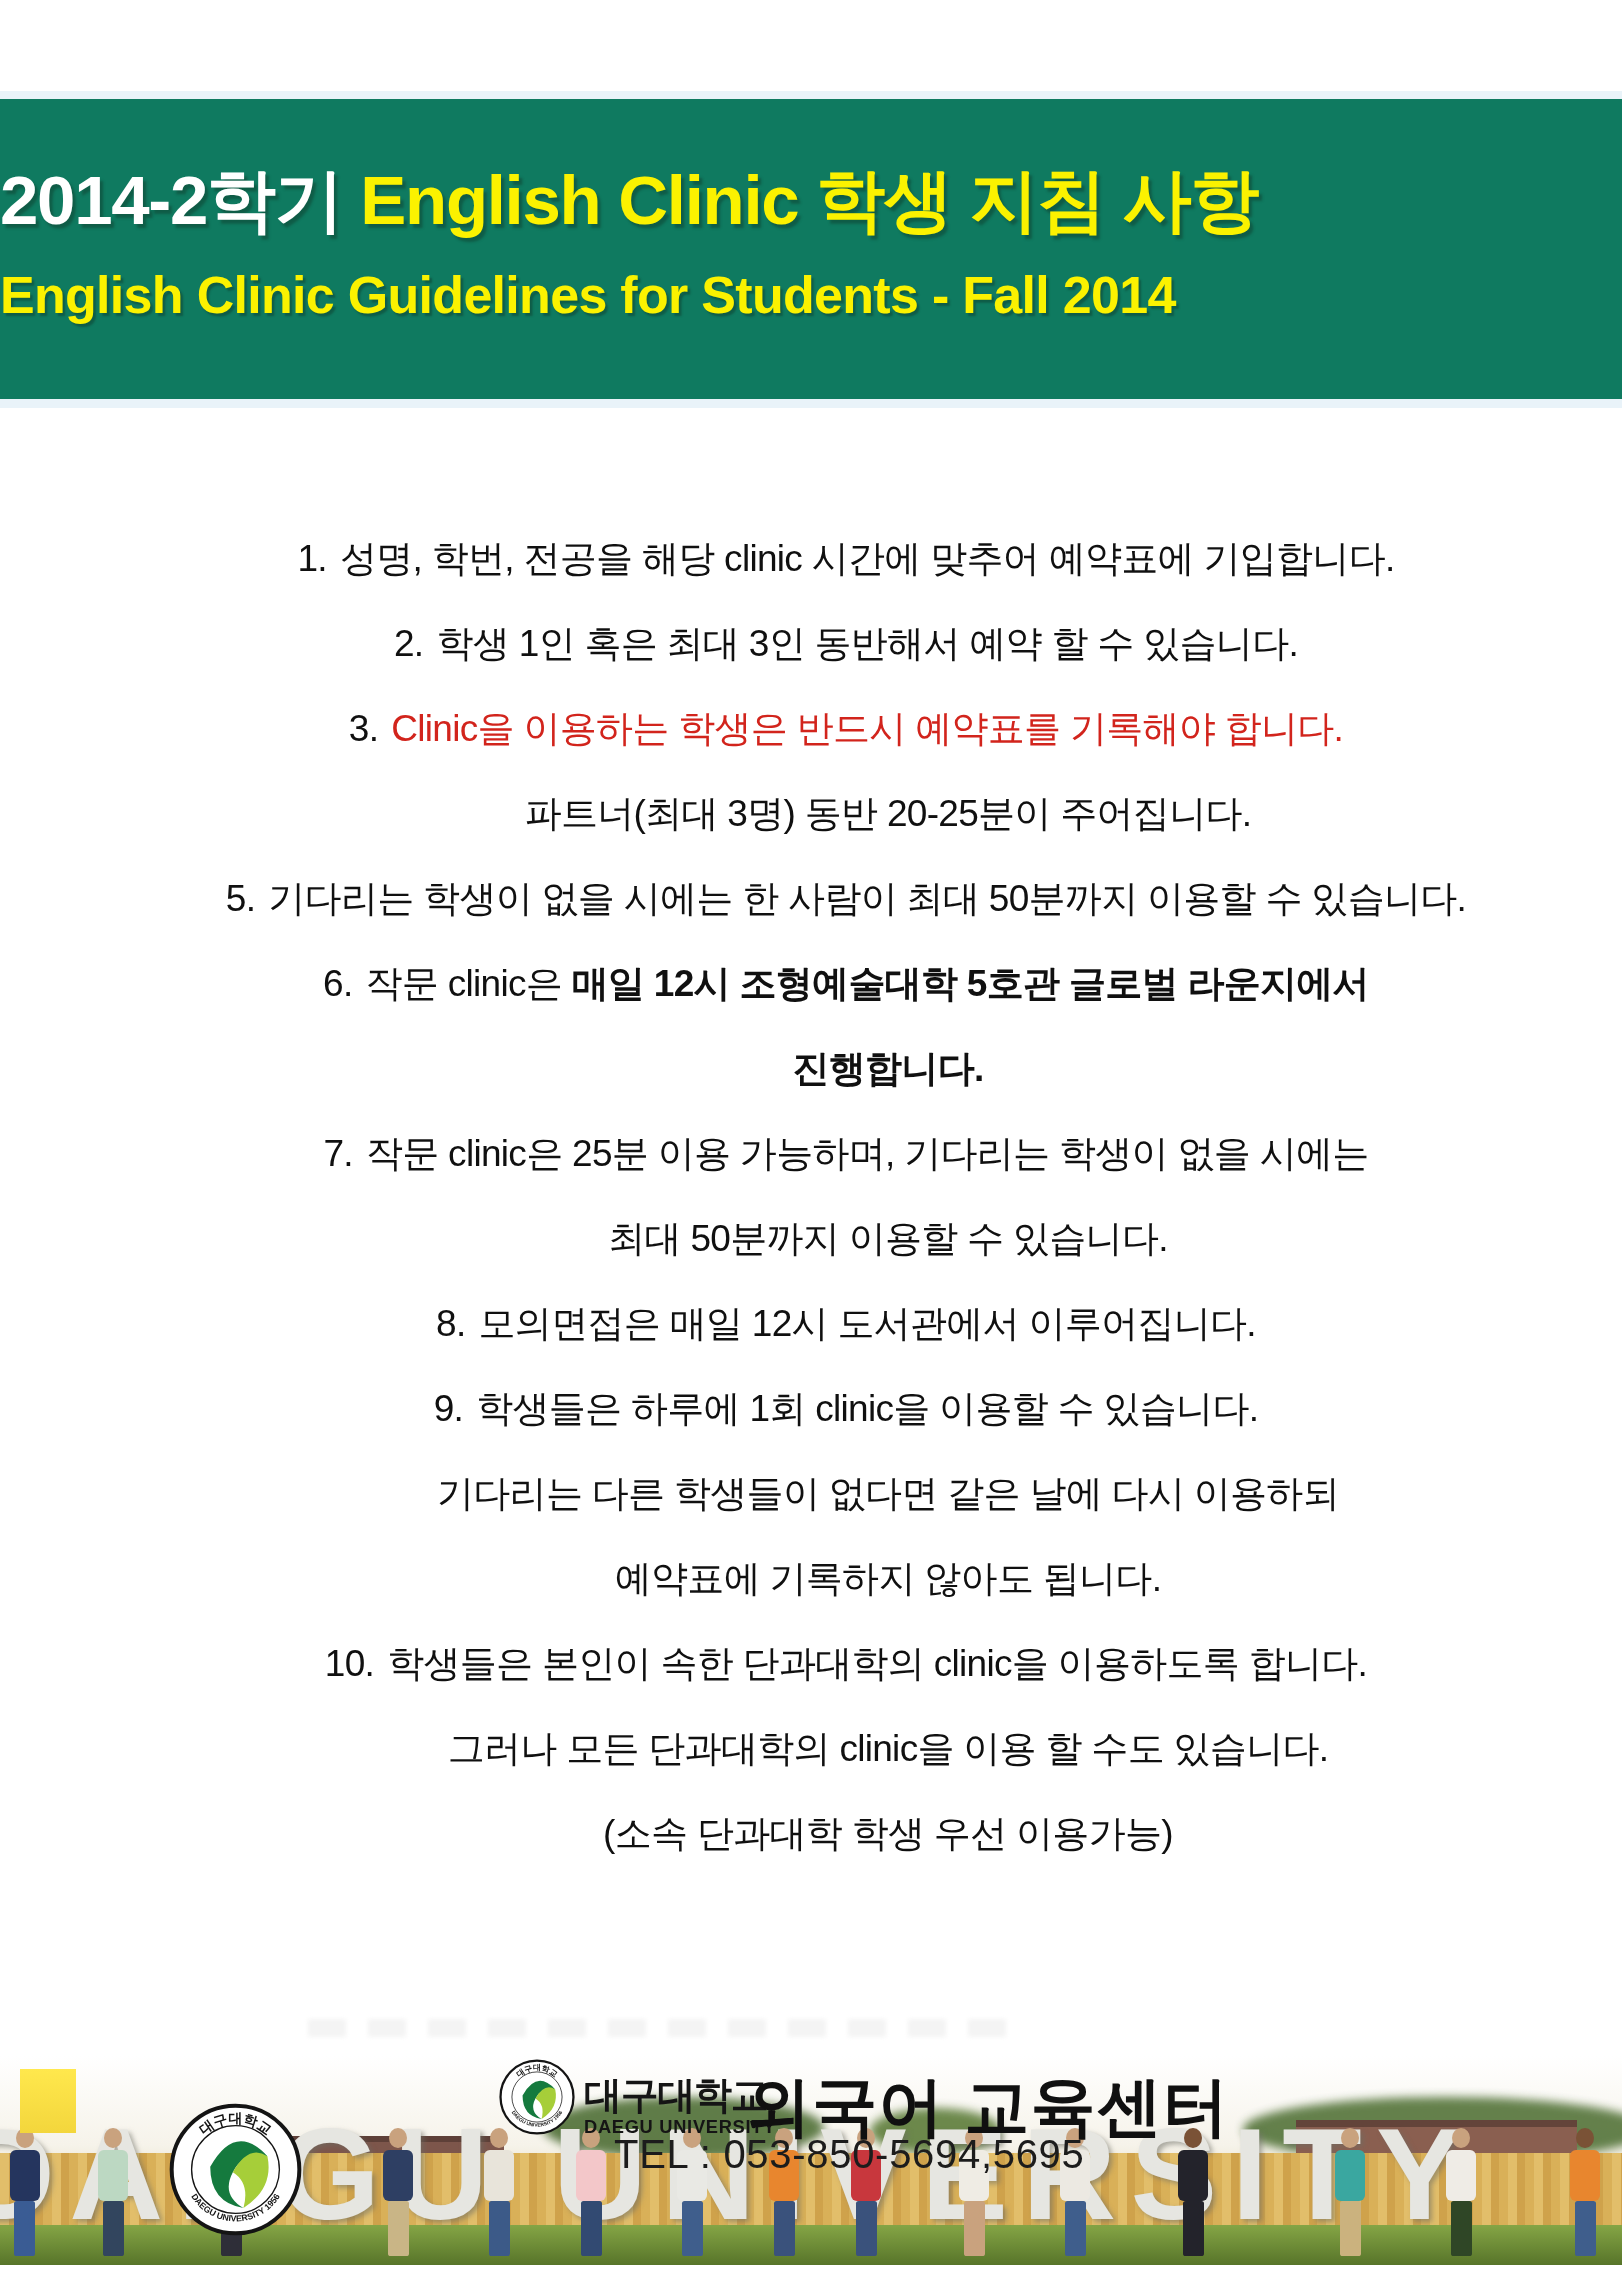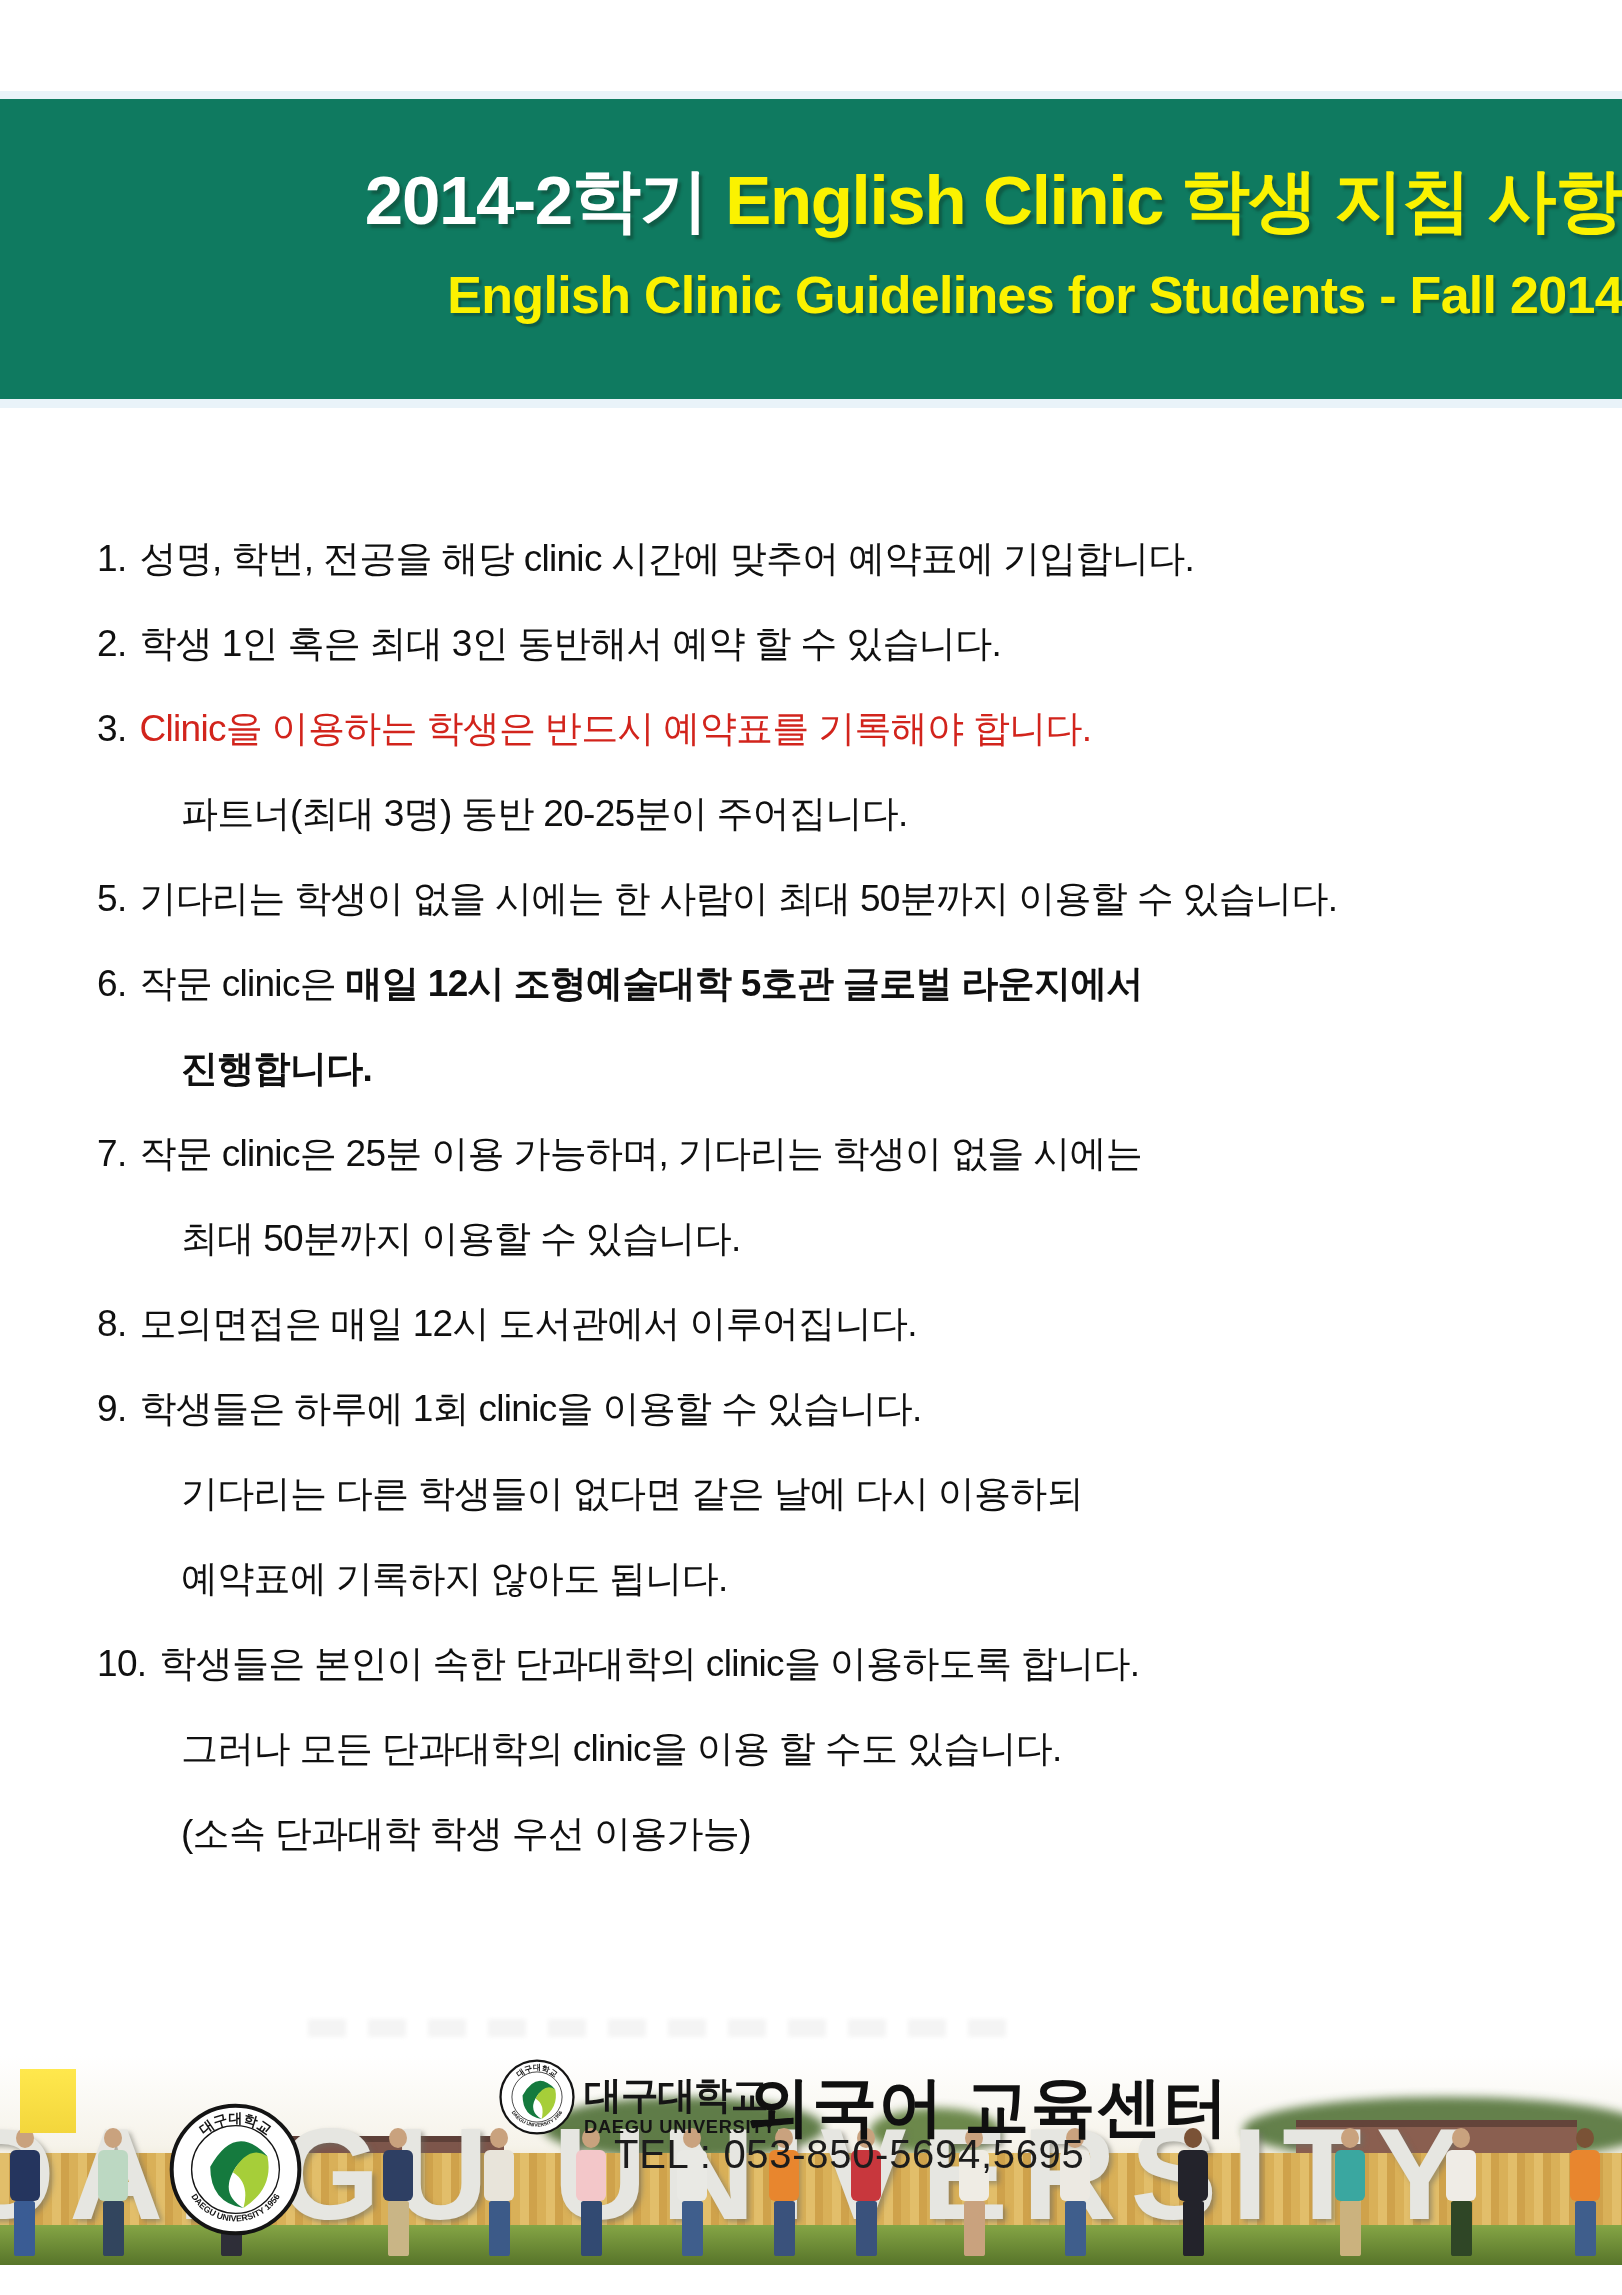--- a/index.html
+++ b/index.html
@@ -4,32 +4,32 @@
 <style>
   html,body{margin:0;padding:0;background:#fff;}
   .page{position:relative;width:1623px;height:2295px;background:#ffffff;
         font-family:"Liberation Sans",sans-serif;overflow:hidden;}
 
   
   .strip{position:absolute;left:0;width:100%;height:8.5px;background:#e9f3f9;}
   .strip.top{top:91px;}
   .strip.bottom{top:399px;}
   .banner{position:absolute;top:99px;left:0;width:100%;height:300px;
-          background:#0f7a60;text-align:right;}
+          background:#0f7a60;text-align:left;}
   .banner h1{margin:56px 0 0 0;font-size:69px;font-weight:bold;letter-spacing:-1.3px;
              text-shadow:3.3px 3.9px 2.6px rgba(15,55,40,.45);white-space:nowrap;}
   .t-white{color:#ffffff;}
   .t-yellow{color:#fbf200;}
   .subtitle{margin-top:18.3px;font-size:52px;font-weight:bold;color:#fbf200;
             letter-spacing:-0.7px;text-shadow:2.6px 3.3px 2px rgba(15,55,40,.45);white-space:nowrap;}
 
   
   .guidelines{position:absolute;top:516px;left:97px;width:1498px;}
   .gl{height:85px;line-height:85px;font-size:37px;color:#101010;
-      letter-spacing:-0.7px;white-space:nowrap;}
+      letter-spacing:-0.7px;white-space:nowrap;text-align:center;}
   .gl .num{display:inline-block;margin-right:13px;}
   .gl .num:empty{display:none;}
   .gl.cont{padding-left:84px;}
   .u{text-decoration-thickness:3.3px;text-underline-offset:9.8px;}
   .red{color:#d2241c;}
   .b{font-weight:bold;}
 
   
   .ghost{position:absolute;top:2019px;left:308px;width:700px;height:18.3px;opacity:.45;
          background:repeating-linear-gradient(90deg,#e7e7e7 0 38px,transparent 38px 60px);

